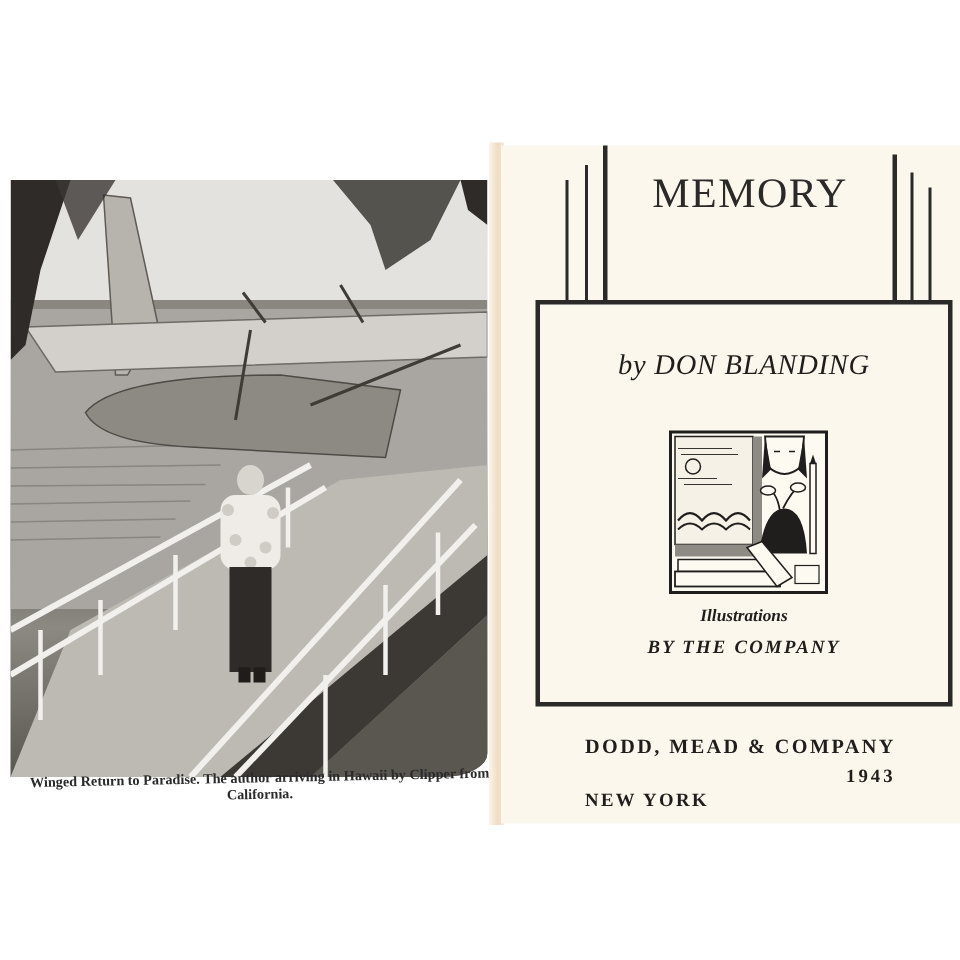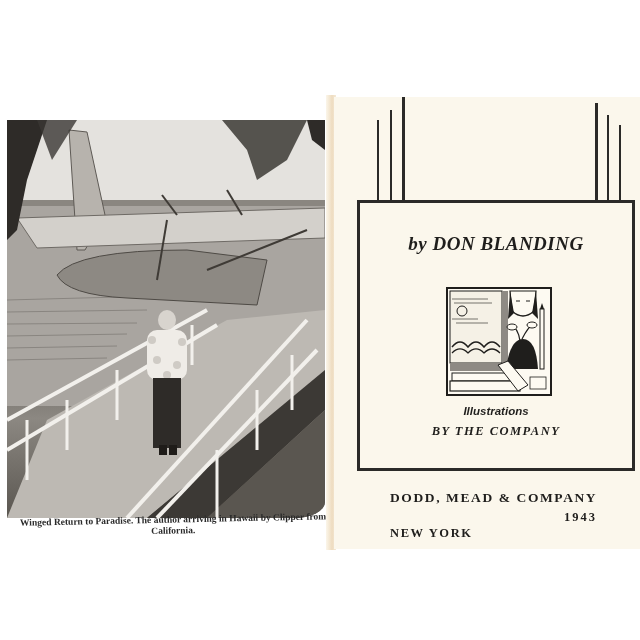--- a/index.html
+++ b/index.html
@@ -36,30 +36,30 @@
       font-family:"Liberation Serif", serif; font-size:28px; color:#2b2a28; letter-spacing:1px;
       line-height:36px;
     }
     .vline { position:absolute; background:#2b2a28; }
     .frame {
       position:absolute; left:357px; top:200px; width:272px; height:265px;
       border:3px solid #2b2a28;
     }
     .author {
       position:absolute; left:357px; top:233px; width:278px; text-align:center;
-      font-family:"Liberation Serif", serif; font-style:italic; font-weight:bold; font-size:19px; color:#1f1e1c;
+      font-family:"Liberation Serif", serif; font-style:italic; font-weight:normal; font-size:19px; color:#1f1e1c;
       letter-spacing:0.5px;
     }
     .illus {
       position:absolute; left:446px; top:287px; width:102px; height:105px;
       background:#fdfaf2; border:2px solid #1f1e1c;
     }
     .illus-label {
       position:absolute; left:357px; top:405px; width:278px; text-align:center;
-      font-family:Liberation Sans, sans-serif; font-style:italic; font-weight:bold; font-size:11.5px; color:#1f1e1c;
+      font-family:Liberation Serif, serif; font-style:italic; font-weight:bold; font-size:11.5px; color:#1f1e1c;
     }
     .illus-by {
       position:absolute; left:357px; top:424px; width:278px; text-align:center;
       font-family:"Liberation Serif", serif; font-style:italic; font-weight:bold; font-size:12.5px; color:#1f1e1c;
       letter-spacing:1.5px;
     }
     .publisher {
       position:absolute; left:390px; top:490px; width:210px;
       font-family:"Liberation Serif", serif; font-weight:bold; font-size:13.5px; color:#1f1e1c; letter-spacing:1.6px;
     }
@@ -153,20 +153,21 @@
 </div>
 
 <div class="vline" style="left:377px;top:120px;width:2px;height:80px;"></div>
 <div class="vline" style="left:390px;top:110px;width:2px;height:90px;"></div>
 <div class="vline" style="left:402px;top:97px;width:3px;height:103px;"></div>
 <div class="vline" style="left:595px;top:103px;width:3px;height:97px;"></div>
 <div class="vline" style="left:607px;top:115px;width:2px;height:85px;"></div>
 <div class="vline" style="left:619px;top:125px;width:2px;height:75px;"></div>
 
 <div class="title">
+  <div>MEMORY</div>
 </div>
 
 <div class="frame"></div>
 
 <div class="author">by DON BLANDING</div>
 
 <div class="illus">
   <svg width="102" height="105" viewBox="0 0 102 105">
 
     <rect x="2" y="2" width="52" height="72" fill="#f5f1e6" stroke="#1f1e1c" stroke-width="1"></rect>

